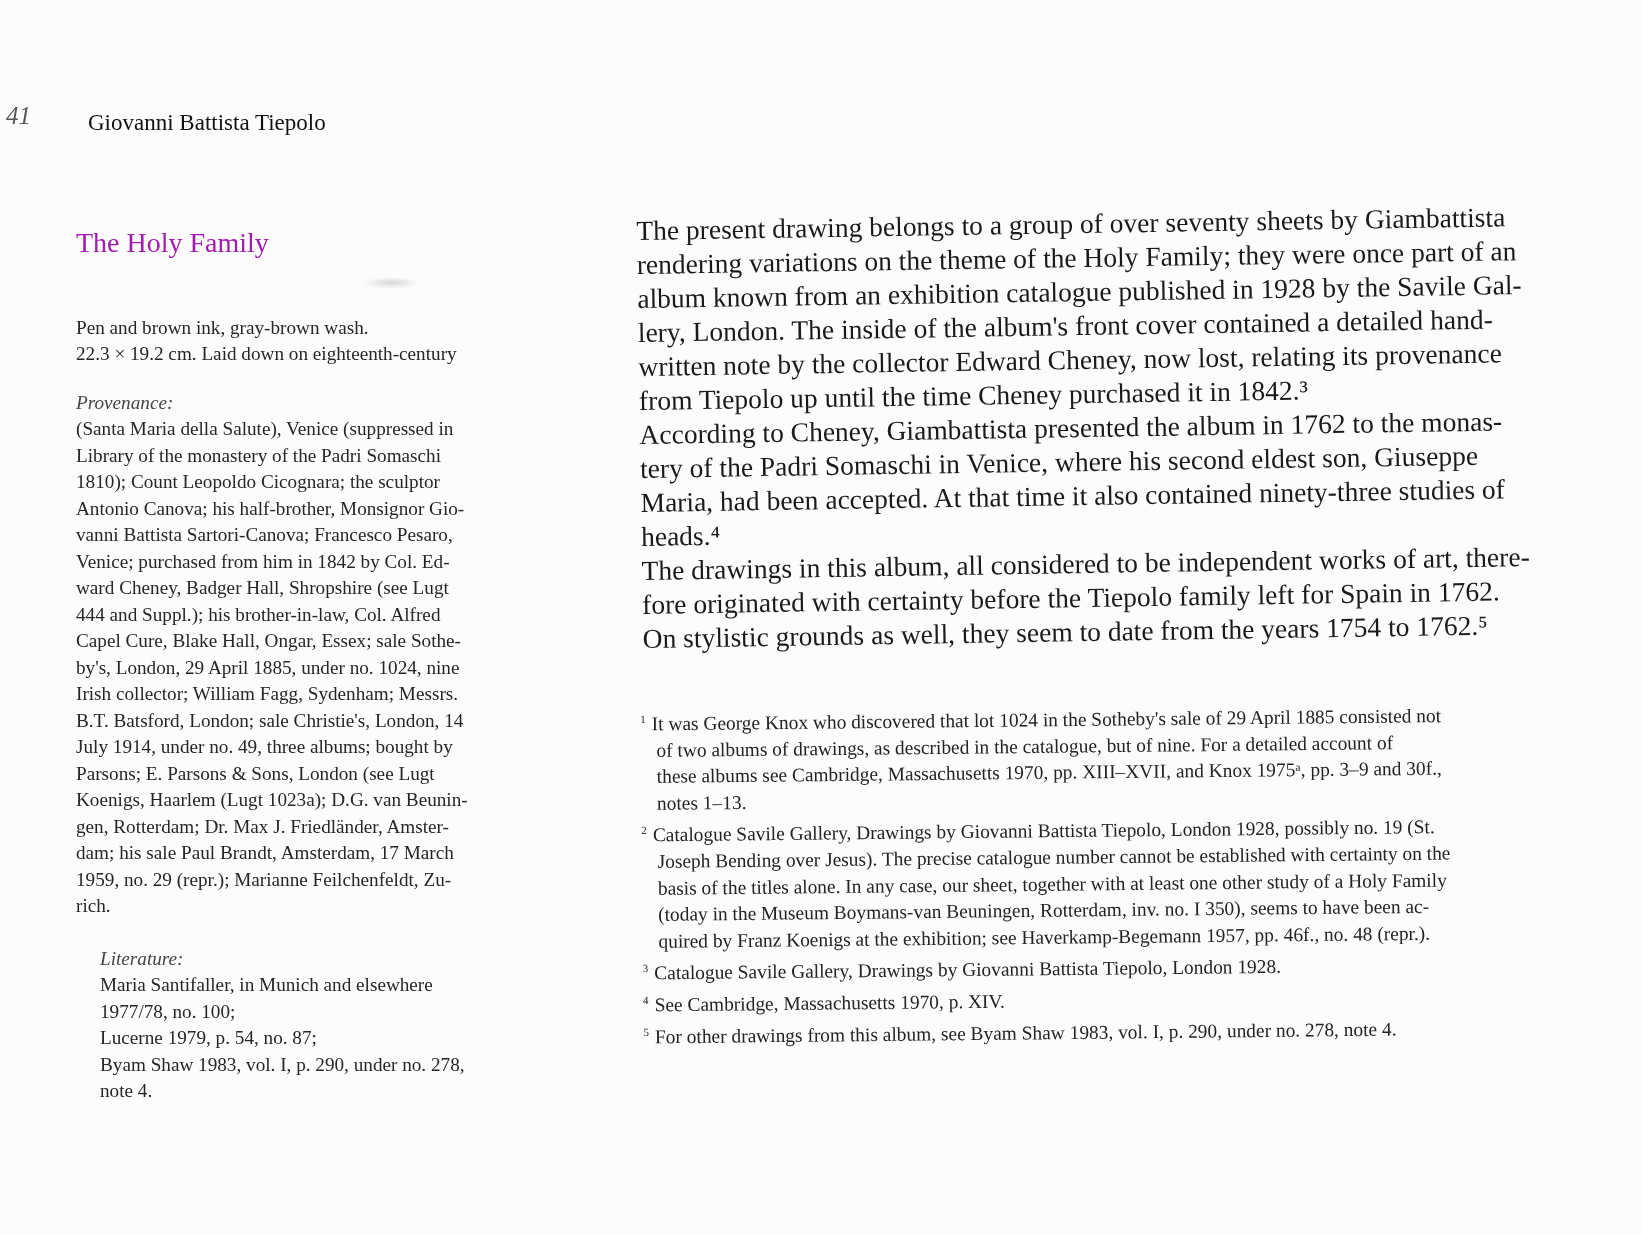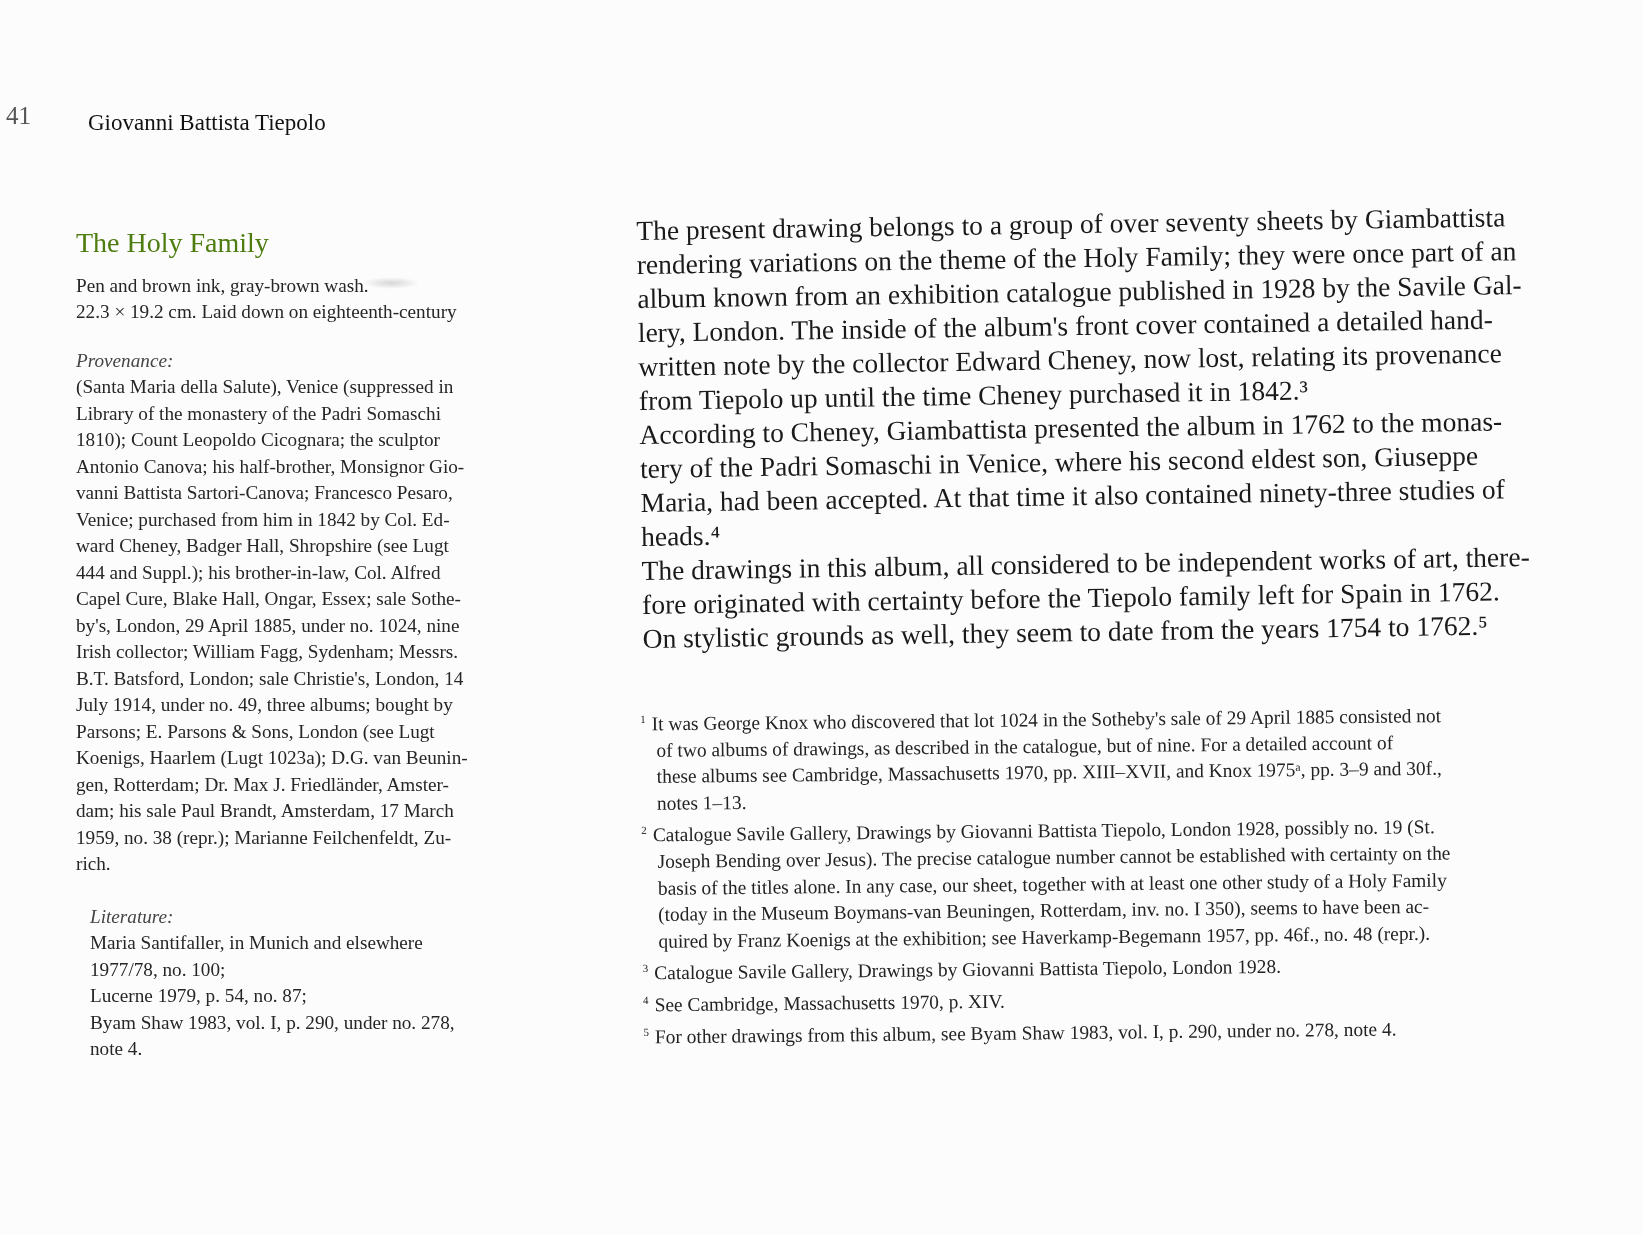--- a/index.html
+++ b/index.html
@@ -6,42 +6,42 @@
     body {
       width: 1642px; height: 1235px; overflow: hidden;
       background: #fcfcfc;
       font-family: "DejaVu Serif", serif;
       color: #1c1c1c;
       position: relative;
     }
     .page-number {
       position: absolute; left: 6px; top: 102px;
       font-family: "Liberation Serif", serif;
-      font-size: 25px; color: #555;
+      font-size: 25px; color: #555; font-style: italic;
     }
     .page-title {
       position: absolute; left: 72px; top: 94px;
       font-family: "Liberation Serif", serif;
       font-size: 23px; color: #111; margin: 16px; font-weight: normal;
     }
     .left-col {
       position: absolute; left: 76px; top: 230px; width: 505px;
       font-family: "Liberation Serif", serif;
       font-size: 19.2px; line-height: 26.5px; color: #262626;
     }
     .artwork-title {
-      font-size: 28px; color: #4d7c0f; margin: 0 0 16px 0; font-weight: normal;
+      font-size: 28px; color: #a21caf; margin: 0 0 58px 0; font-weight: normal;
       font-family: "Liberation Serif", serif;
     }
     .block { margin: 0; }
     .line { display: block; white-space: nowrap; }
     .section-label { font-style: italic; color: #444; display: block; }
     .gap { height: 22px; }
     .gap-lit { height: 26px; }
-    .lit-block { margin-left: 14px; }
+    .lit-block { margin-left: 24px; }
     .main-col {
       position: absolute; left: 636px; top: 214px; width: 960px;
       font-family: "Liberation Serif", serif;
       font-size: 27.5px; line-height: 34px; color: #1a1a1a;
       transform: rotate(-0.9deg); transform-origin: left top;
     }
     .footnotes {
       position: absolute; left: 640px; top: 706px; width: 960px;
       font-family: "Liberation Serif", serif;
       font-size: 19.4px; line-height: 26.5px; color: #232323;
@@ -85,21 +85,21 @@
         <span class="line">444 and Suppl.); his brother-in-law, Col. Alfred</span>
         <span class="line">Capel Cure, Blake Hall, Ongar, Essex; sale Sothe-</span>
         <span class="line">by's, London, 29 April 1885, under no. 1024, nine</span>
         <span class="line">Irish collector; William Fagg, Sydenham; Messrs.</span>
         <span class="line">B.T. Batsford, London; sale Christie's, London, 14</span>
         <span class="line">July 1914, under no. 49, three albums; bought by</span>
         <span class="line">Parsons; E. Parsons &amp; Sons, London (see Lugt</span>
         <span class="line">Koenigs, Haarlem (Lugt 1023a); D.G. van Beunin-</span>
         <span class="line">gen, Rotterdam; Dr. Max J. Friedländer, Amster-</span>
         <span class="line">dam; his sale Paul Brandt, Amsterdam, 17 March</span>
-        <span class="line">1959, no. 38 (repr.); Marianne Feilchenfeldt, Zu-</span>
+        <span class="line">1959, no. 29 (repr.); Marianne Feilchenfeldt, Zu-</span>
         <span class="line">rich.</span>
       </div>
   </div>
 
   <div class="gap-lit"></div>
 
   <div class="block lit-block">
     <span class="section-label">Literature:</span>
     <div id="literature-lines">
         <span class="line">Maria Santifaller, in Munich and elsewhere</span>

